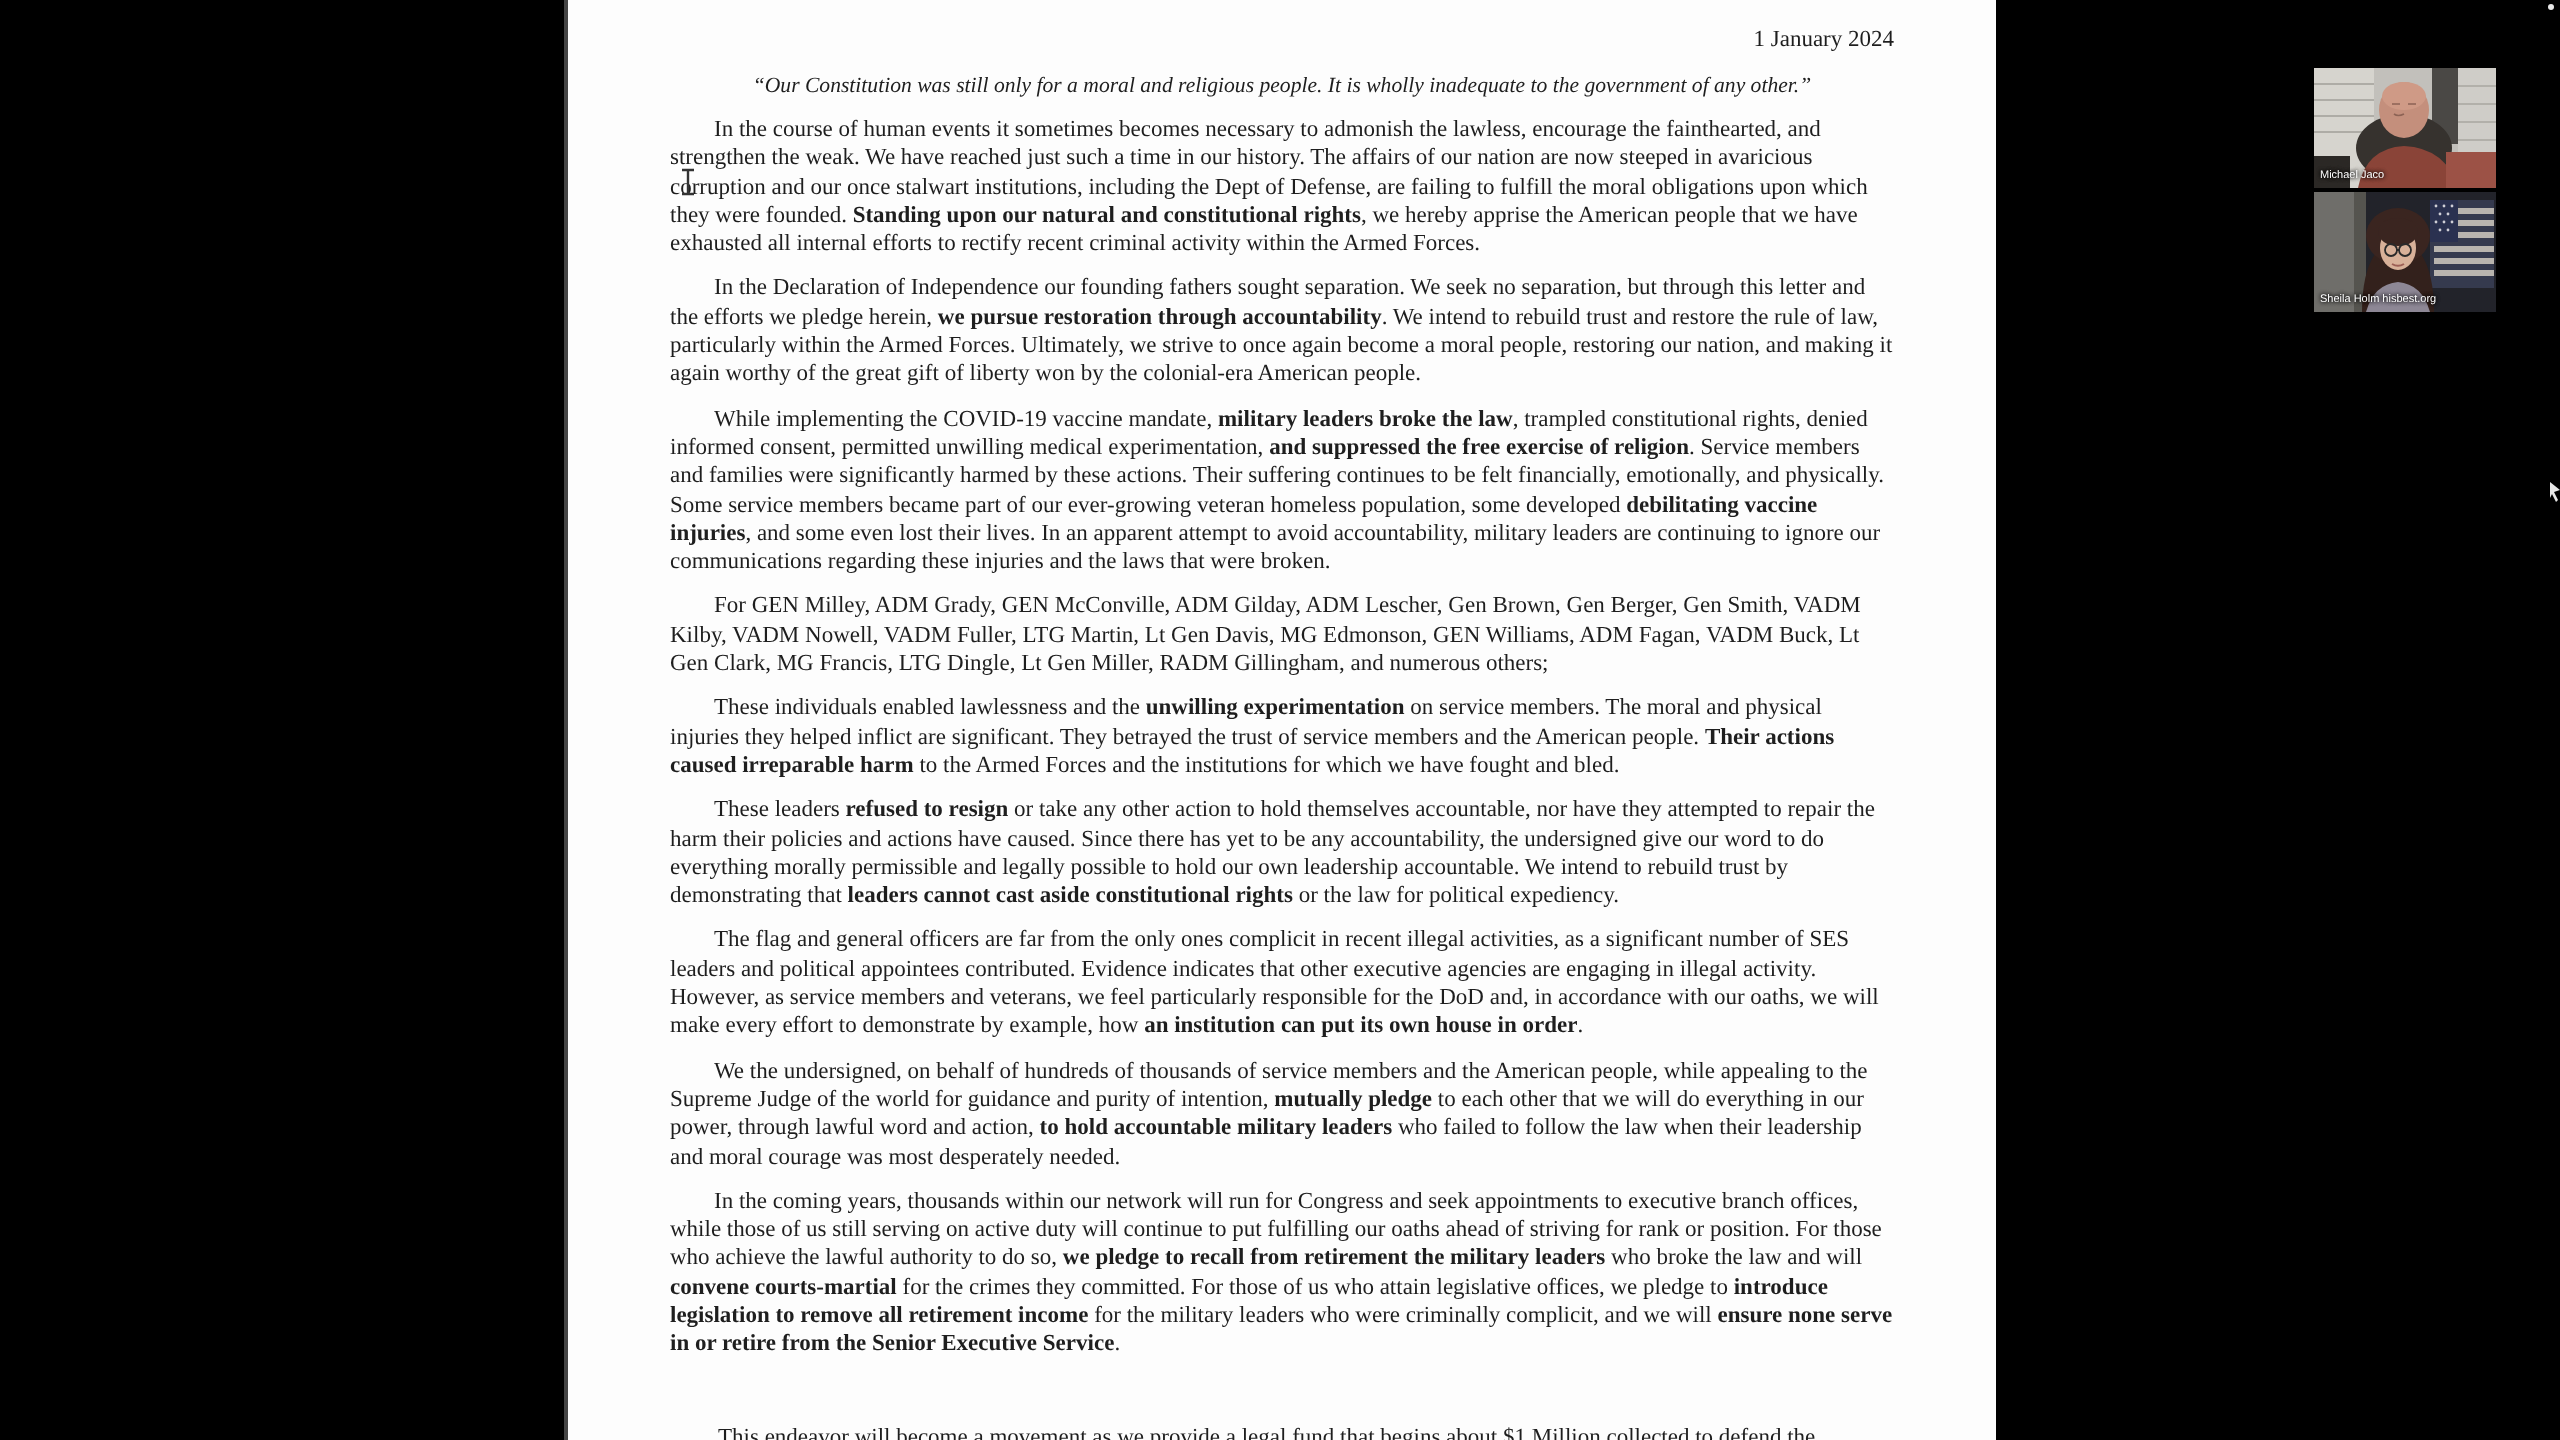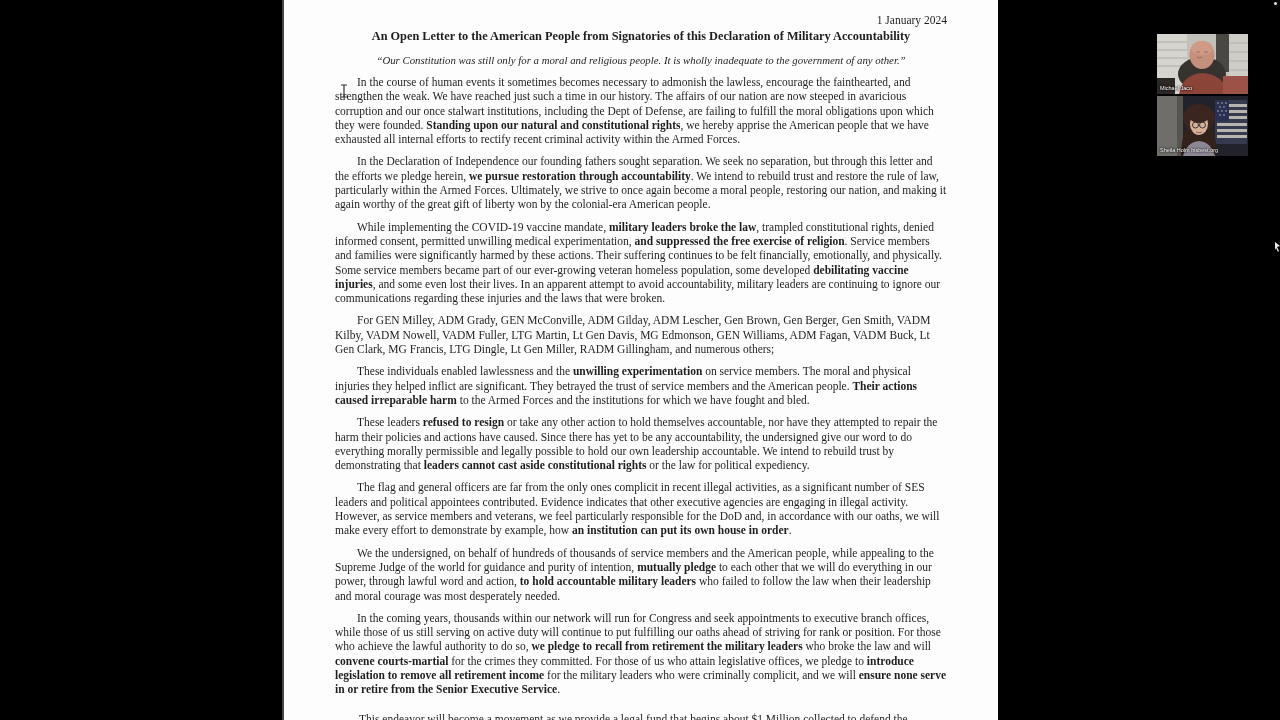--- a/index.html
+++ b/index.html
@@ -44,21 +44,20 @@
   .top-dot { position:absolute; left:1274px; top:2px; width:3px; height:3px; background:#e8e8e8; border-radius:50%; }
   .edge-cursor { position:absolute; left:1275px; top:238px; width:5px; height:10px; }
 </style>
 </head>
 <body>
 
 <div class="stage">
 
   <div class="page">
     <div class="doc-date">1 January 2024</div>
-    <div class="doc-title">An Open Letter to the American People from Signatories of this Declaration of Military Accountability</div>
     <div class="doc-quote">“Our Constitution was still only for a moral and religious people.  It is wholly inadequate to the government of any other.”</div>
 
     <div id="paragraphs" class="paragraphs">
         <p class="para"><span>In the course of human events it sometimes becomes necessary to admonish the lawless, encourage the fainthearted, and strengthen the weak. We have reached just such a time in our history. The affairs of our nation are now steeped in avaricious corruption and our once stalwart institutions, including the Dept of Defense, are failing to fulfill the moral obligations upon which they were founded. </span><span class="bold">Standing upon our natural and constitutional rights</span><span>, we hereby apprise the American people that we have exhausted all internal efforts to rectify recent criminal activity within the Armed Forces.</span></p>
         <p class="para"><span>In the Declaration of Independence our founding fathers sought separation. We seek no separation, but through this letter and the efforts we pledge herein, </span><span class="bold">we pursue restoration through accountability</span><span>. We intend to rebuild trust and restore the rule of law, particularly within the Armed Forces. Ultimately, we strive to once again become a moral people, restoring our nation, and making it again worthy of the great gift of liberty won by the colonial-era American people.</span></p>
         <p class="para"><span>While implementing the COVID-19 vaccine mandate, </span><span class="bold">military leaders broke the law</span><span>, trampled constitutional rights, denied informed consent, permitted unwilling medical experimentation, </span><span class="bold">and suppressed the free exercise of religion</span><span>. Service members and families were significantly harmed by these actions. Their suffering continues to be felt financially, emotionally, and physically. Some service members became part of our ever-growing veteran homeless population, some developed </span><span class="bold">debilitating vaccine injuries</span><span>, and some even lost their lives. In an apparent attempt to avoid accountability, military leaders are continuing to ignore our communications regarding these injuries and the laws that were broken.</span></p>
         <p class="para"><span>For GEN Milley, ADM Grady, GEN McConville, ADM Gilday, ADM Lescher, Gen Brown, Gen Berger, Gen Smith, VADM Kilby, VADM Nowell, VADM Fuller, LTG Martin, Lt Gen Davis, MG Edmonson, GEN Williams, ADM Fagan, VADM Buck, Lt Gen Clark, MG Francis, LTG Dingle, Lt Gen Miller, RADM Gillingham, and numerous others;</span></p>
         <p class="para"><span>These individuals enabled lawlessness and the </span><span class="bold">unwilling experimentation</span><span> on service members. The moral and physical injuries they helped inflict are significant. They betrayed the trust of service members and the American people. </span><span class="bold">Their actions caused irreparable harm</span><span> to the Armed Forces and the institutions for which we have fought and bled.</span></p>
         <p class="para"><span>These leaders </span><span class="bold">refused to resign</span><span> or take any other action to hold themselves accountable, nor have they attempted to repair the harm their policies and actions have caused. Since there has yet to be any accountability, the undersigned give our word to do everything morally permissible and legally possible to hold our own leadership accountable. We intend to rebuild trust by demonstrating that </span><span class="bold">leaders cannot cast aside constitutional rights</span><span> or the law for political expediency.</span></p>
         <p class="para"><span>The flag and general officers are far from the only ones complicit in recent illegal activities, as a significant number of SES leaders and political appointees contributed. Evidence indicates that other executive agencies are engaging in illegal activity. However, as service members and veterans, we feel particularly responsible for the DoD and, in accordance with our oaths, we will make every effort to demonstrate by example, how </span><span class="bold">an institution can put its own house in order</span><span>.</span></p>

